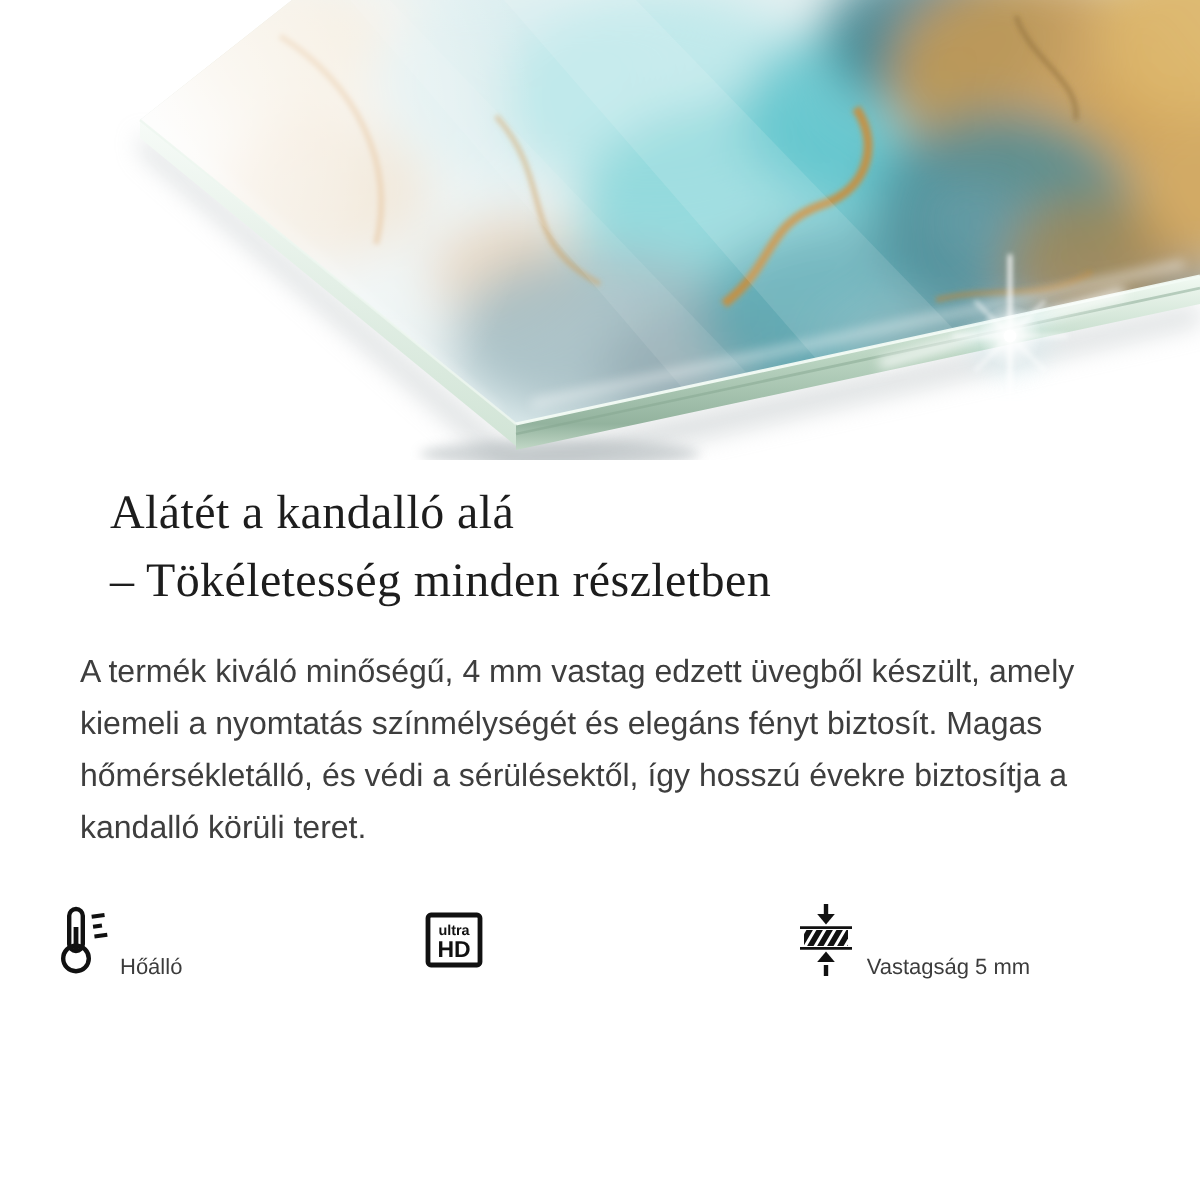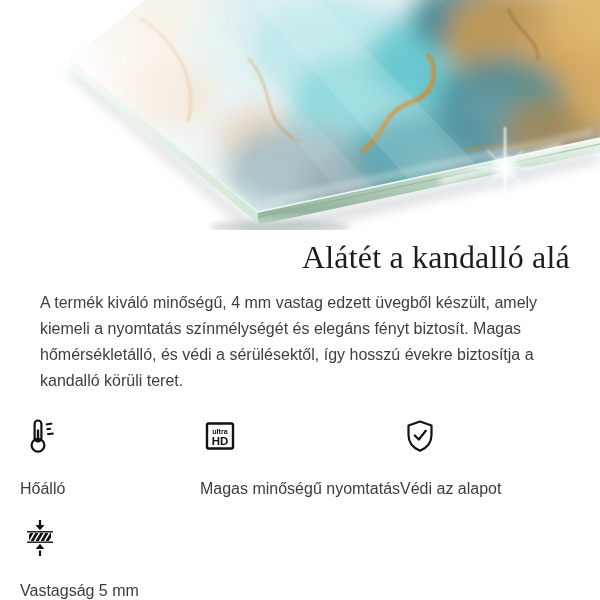--- a/index.html
+++ b/index.html
@@ -4,49 +4,48 @@
 <style>
   html,body{margin:0;padding:0;}
   body{
     width:600px;height:600px;background:#ffffff;overflow:hidden;
     font-family:"Liberation Sans", sans-serif;
     -webkit-font-smoothing:antialiased;
   }
   .hero{width:600px;height:230px;display:block;}
   .hero svg{display:block;}
   h1{
-    margin:10px 30px 0;
+    margin:10px 55px 0;
     font-family:"Liberation Serif", serif;
     font-weight:500;
-    font-size:32px;
+    font-size:24px;
     line-height:34px;
     color:#1d1d1d;
     letter-spacing:0.2px;
-    text-align:right;
   }
   h1 .hline{display:block;}
   .desc{
     margin:16px 40px 0;
     width:526px;
     font-size:16px;
     line-height:26px;
     color:#3e3e3e;
   }
   .features{
     display:grid;
     grid-template-columns:repeat(3,1fr);
     row-gap:20px;
     margin:22px 20px 0;
   }
-  .feature{display:flex;flex-direction:column;align-items:flex-start;}
+  .feature{display:flex;flex-direction:row;align-items:flex-end;}
   .feature .icon-box{width:40px;height:40px;display:flex;align-items:center;justify-content:center;}
   .feature svg{width:40px;height:40px;}
   .feature .flabel{
     margin-top:24px;
-    font-size:16px;
+    font-size:11px;
     color:#3c3c3c;
     text-align:center;
     white-space:nowrap;
   }
   .badge-text{font-family:"Liberation Sans", sans-serif;font-weight:bold;fill:#111;}
 </style>
 </head>
 <body>
 
 <div class="hero">
@@ -155,20 +154,21 @@
       <line x1="488" y1="151" x2="522" y2="185" stroke-width="1.4" opacity="0.75"></line>
       <line x1="522" y1="151" x2="488" y2="185" stroke-width="1.4" opacity="0.75"></line>
     </g>
     <circle cx="505" cy="168" r="3.2" fill="#ffffff"></circle>
   </g>
 </svg>
 </div>
 
 <h1>
   <span class="hline">Alátét a kandalló alá</span>
+  <span class="hline">– Tökéletesség minden részletben</span>
 </h1>
 
 <p class="desc">A termék kiváló minőségű, 4 mm vastag edzett üvegből készült, amely kiemeli a nyomtatás színmélységét és elegáns fényt biztosít. Magas hőmérsékletálló, és védi a sérülésektől, így hosszú évekre biztosítja a kandalló körüli teret.</p>
 
 <div class="features">
 
   <div class="feature">
     <div class="icon-box">
       <svg viewBox="0 0 40 40">
         <g fill="none" stroke="#111" stroke-width="2.2">
@@ -187,32 +187,22 @@
   </div>
 
   <div class="feature">
     <div class="icon-box">
       <svg viewBox="0 0 40 40">
         <rect x="7" y="7.5" width="26" height="25" rx="1.5" fill="none" stroke="#111" stroke-width="2.4"></rect>
         <text class="badge-text" x="20" y="17.5" font-size="7.2" text-anchor="middle">ultra</text>
         <text class="badge-text" x="20" y="28.5" font-size="11.5" text-anchor="middle">HD</text>
       </svg>
     </div>
-    <div class="flabel">Magas minőségű nyomtatás</div>
   </div>
 
-  <div class="feature">
-    <div class="icon-box">
-      <svg viewBox="0 0 40 40">
-        <path d="M20 5.5 L31.5 9.5 V19 C31.5 26.8 27 31.8 20 34.8 C13 31.8 8.5 26.8 8.5 19 V9.5 Z" fill="none" stroke="#111" stroke-width="2.2" stroke-linejoin="round"></path>
-        <path d="M14.8 19.5 L18.8 23.5 L25.8 14.8" fill="none" stroke="#111" stroke-width="2.2" stroke-linecap="round" stroke-linejoin="round"></path>
-      </svg>
-    </div>
-    <div class="flabel">Védi az alapot</div>
-  </div>
 
 
 
   <div class="feature">
     <div class="icon-box">
       <svg viewBox="0 0 40 40">
         <defs>
           <clipPath id="barClip">
               <rect x="9" y="15" width="22" height="8"></rect>
             </clipPath>

